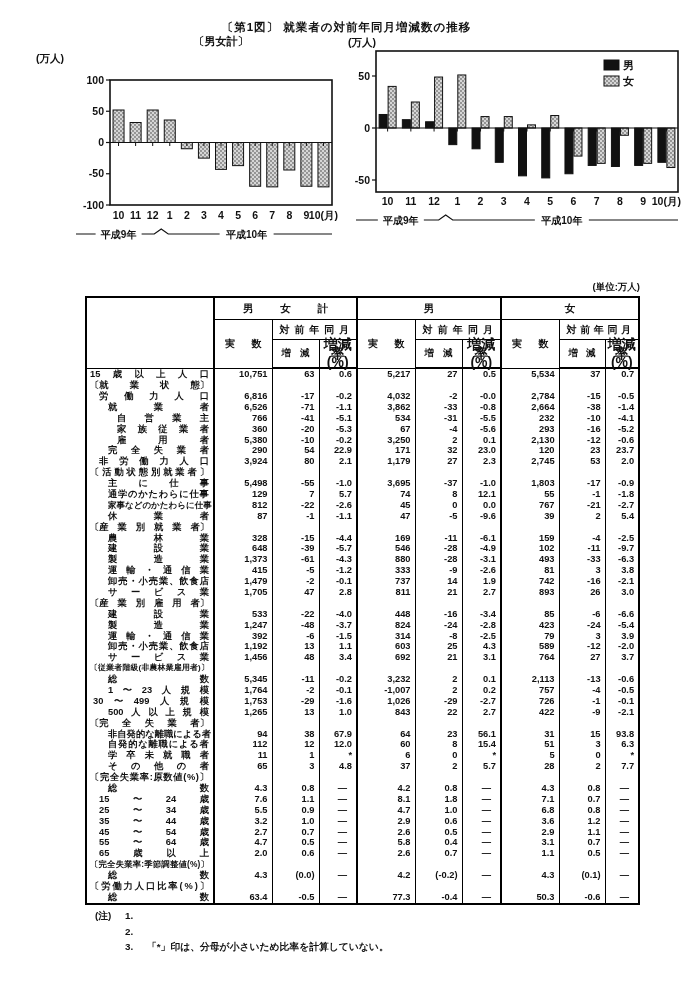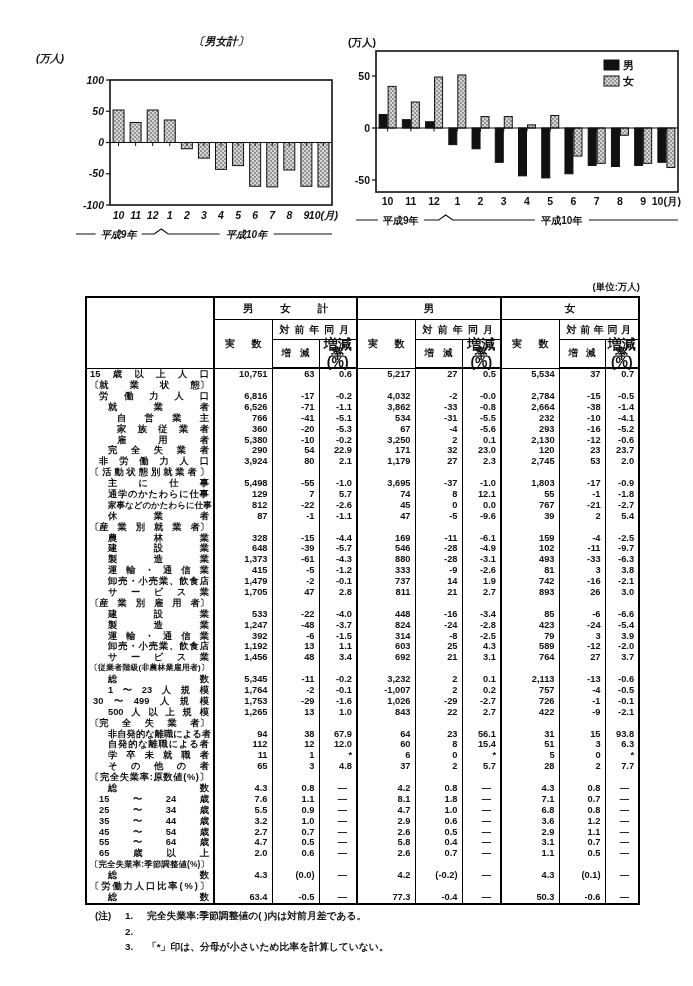--- a/index.html
+++ b/index.html
@@ -38,22 +38,23 @@
   .notes{position:absolute;left:95px;top:908px;font-size:9.8px;font-weight:600;line-height:15.5px;}
   .note-line{display:flex;}
   .note-tag{width:30px;}
   .note-no{width:22px;}
 </style>
 </head>
 <body>
 
 <div class="page">
 
+  <div class="fig-title">〔第1図〕 就業者の対前年同月増減数の推移</div>
 
-  <div class="chart" style="left:36px;top:34px;width:312px;font-style:italic;">
+  <div class="chart" style="left:36px;top:34px;width:312px;">
     <div class="chart-title" style="padding-left:58px;">〔男女計〕</div>
     <div id="chart0"><svg width="312" height="205">
           <defs>
             <pattern id="chart-mf-total-dots" width="4" height="4" patternUnits="userSpaceOnUse">
               <rect width="4" height="4" fill="#d6d6d6"></rect>
               <circle cx="1" cy="1" r="0.9" fill="#777777"></circle>
               <circle cx="3" cy="3" r="0.9" fill="#777777"></circle>
             </pattern>
           </defs>
           <text x="0" y="12" font-size="10.5" font-weight="700" fill="#111111">(万人)</text>
@@ -1342,21 +1343,20 @@
           <td class="num c7">-0.6</td>
           <td class="num c8 dash">—</td>
         </tr>
       </tbody>
   </table>
 
   <div class="notes" id="notes">
       <div class="note-line">
         <span class="note-tag">(注)</span>
         <span class="note-no">1.</span>
-        <span>完全失業率:季節調整値の( )内は対前月差である。</span>
       </div>
       <div class="note-line">
         <span class="note-tag"></span>
         <span class="note-no">2.</span>
       </div>
       <div class="note-line">
         <span class="note-tag"></span>
         <span class="note-no">3.</span>
         <span>「*」印は、分母が小さいため比率を計算していない。</span>
       </div>

